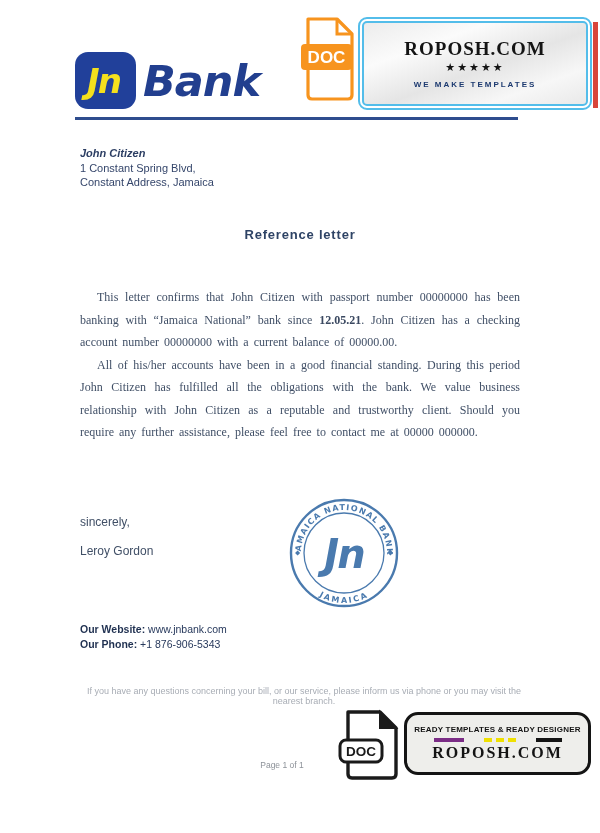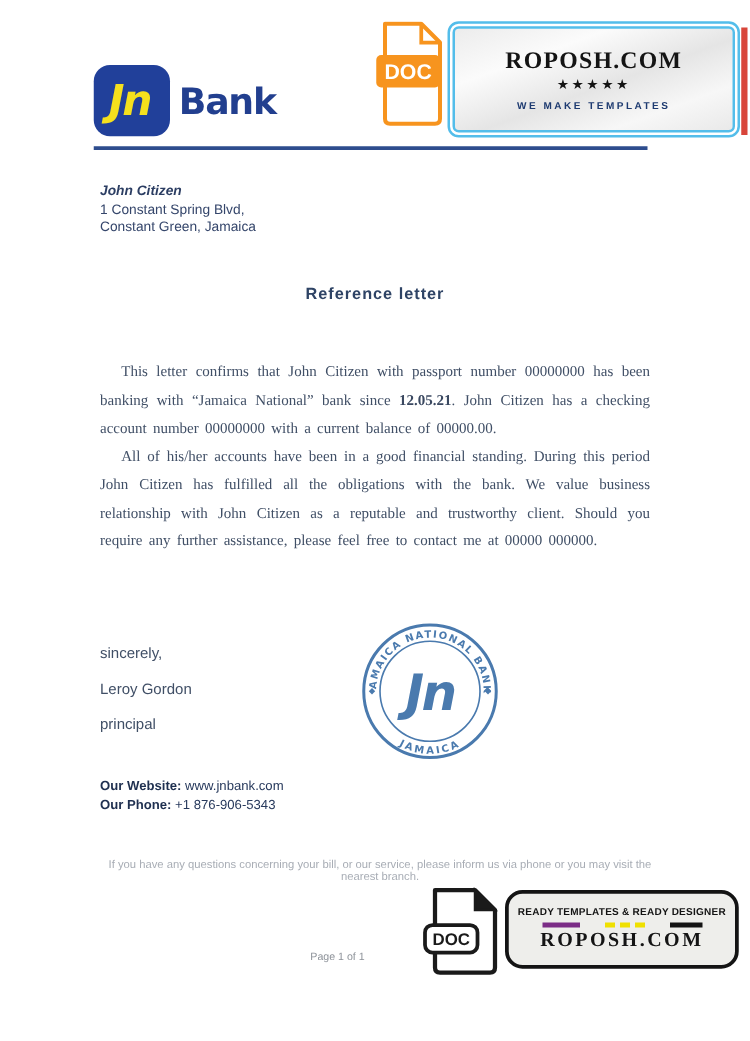--- a/index.html
+++ b/index.html
@@ -3,21 +3,21 @@
 <meta charset="utf-8">
 <style>
   * { margin:0; padding:0; box-sizing:border-box; }
   body { background:#fff; font-family:"Liberation Sans", sans-serif; }
   .page { position:relative; width:600px; height:833px; background:#ffffff; overflow:hidden; margin:0 auto; }
 
   
   .logo-wrap { position:absolute; left:75px; top:52px; display:flex; align-items:center; }
   .logo-square { width:61px; height:57px; background:#21409a; border-radius:13px; display:flex; align-items:center; justify-content:center; }
   .logo-jn { color:#f5e01d; font-weight:bold; font-style:italic; font-size:34px; letter-spacing:-2px; font-family:"DejaVu Sans", sans-serif; padding-right:4px; }
-  .logo-bank { color:#223f8f; font-size:29px; font-weight:bold; margin-left:7px; letter-spacing:-1px; font-family:"DejaVu Sans", sans-serif; }
+  .logo-bank { color:#223f8f; font-size:43px; font-weight:bold; margin-left:7px; letter-spacing:-1px; font-family:"DejaVu Sans", sans-serif;font-style:italic; }
   .header-rule { position:absolute; left:75px; top:117px; width:443px; height:3px; background:#2e4d8e; }
 
   .doc-top { position:absolute; left:299px; top:17px; }
   .roposh-top { position:absolute; left:358px; top:17px; width:234px; height:93px; border:2px solid #53bdea; border-radius:9px; padding:2px; background:#fff; }
   .roposh-top-inner { width:100%; height:100%; border:2px solid #53bdea; border-radius:5px;
       background:linear-gradient(160deg,#ececec 0%,#fbfbfb 28%,#e5e5e5 55%,#f7f7f7 78%,#e9e9e9 100%);
       display:flex; flex-direction:column; align-items:center; justify-content:center; }
   .roposh-top-title { font-family:"Liberation Serif", serif; font-weight:bold; font-size:19px; letter-spacing:1px; color:#141414; }
   .roposh-top-stars { font-size:11px; color:#141414; letter-spacing:2px; margin-top:1px; }
   .roposh-top-tagline { font-size:8px; font-weight:bold; color:#1d3a70; letter-spacing:2px; margin-top:6px;text-align:right; }
@@ -33,21 +33,21 @@
 
   .signature { position:absolute; left:80px; top:508px; font-size:12px; line-height:28.5px; color:#404f66; }
 
   .stamp { position:absolute; left:288px; top:497px; }
   .stamp text { font-family:"DejaVu Sans", sans-serif; }
 
   
   .contact { position:absolute; left:80px; top:622px; font-size:10.5px; line-height:14.5px; color:#27395c; }
   .contact .lbl { font-weight:bold; color:#1f3050; }
   .disclaimer { position:absolute; left:80px; top:686px; width:448px; font-size:9px; color:#a8adb5;text-align:center; }
-  .page-num { position:absolute; left:80px; top:760px; width:380px; text-align:center; font-size:8.5px; color:#8d9299; }
+  .page-num { position:absolute; left:92px; top:760px; width:380px; text-align:center; font-size:8.5px; color:#8d9299; }
 
   .doc-bottom { position:absolute; left:336px; top:709px; }
   .roposh-bottom { position:absolute; left:404px; top:712px; width:187px; height:63px; background:#eeeeeb; border:3px solid #141414; border-radius:14px;
       display:flex; flex-direction:column; align-items:center; justify-content:center; z-index:2; }
   .roposh-bottom-tagline { font-size:8px; font-weight:800; letter-spacing:0.2px; color:#141414; }
   .dash-row { display:flex; align-items:center; gap:20px; margin:4px 0 2px 0; }
   .dash-purple { width:30px; height:4px; background:#7b2d86; }
   .dash-yellow { width:32px; height:0; border-top:4px dashed #efe000; }
   .dash-black  { width:26px; height:4px; background:#141414; }
   .roposh-bottom-title { font-family:"Liberation Serif", serif; font-weight:bold; font-size:16px; letter-spacing:2px; color:#141414; }
@@ -79,34 +79,33 @@
       <div class="roposh-top-title">ROPOSH.COM</div>
       <div class="roposh-top-stars">★★★★★</div>
       <div class="roposh-top-tagline">WE MAKE TEMPLATES</div>
     </div>
   </div>
   <div class="red-strip"></div>
 
   <div class="recipient">
     <div class="name">John Citizen</div>
     <div>1 Constant Spring Blvd,</div>
-    <div>Constant Green, Jamaica</div>
+    <div>Constant Address, Jamaica</div>
   </div>
 
   <div class="letter-title">Reference letter</div>
 
   <div class="letter-body">
     <p><span>This letter confirms that John Citizen with passport number 00000000 has been banking with “Jamaica National” bank since </span><b>12.05.21</b><span>. John Citizen has a checking account number 00000000 with a current balance of 00000.00.</span></p>
     <p>All of his/her accounts have been in a good financial standing. During this period John Citizen has fulfilled all the obligations with the bank. We value business relationship with John Citizen as a reputable and trustworthy client. Should you require any further assistance, please feel free to contact me at 00000 000000.</p>
   </div>
 
   <div class="signature">
     <div>sincerely,</div>
     <div>Leroy Gordon</div>
-    <div>principal</div>
   </div>
 
   <div class="stamp">
     <svg width="112" height="112" viewBox="0 0 112 112">
       <defs>
         <path id="stampArcTop" d="M 13 56 A 43 43 0 0 1 99 56" fill="none"></path>
         <path id="stampArcBottom" d="M 6 56 A 50 50 0 0 0 106 56" fill="none"></path>
       </defs>
       <circle cx="56" cy="56" r="53" fill="none" stroke="#4a7aae" stroke-width="2.4"></circle>
       <circle cx="56" cy="56" r="40" fill="none" stroke="#4a7aae" stroke-width="1.3"></circle>

